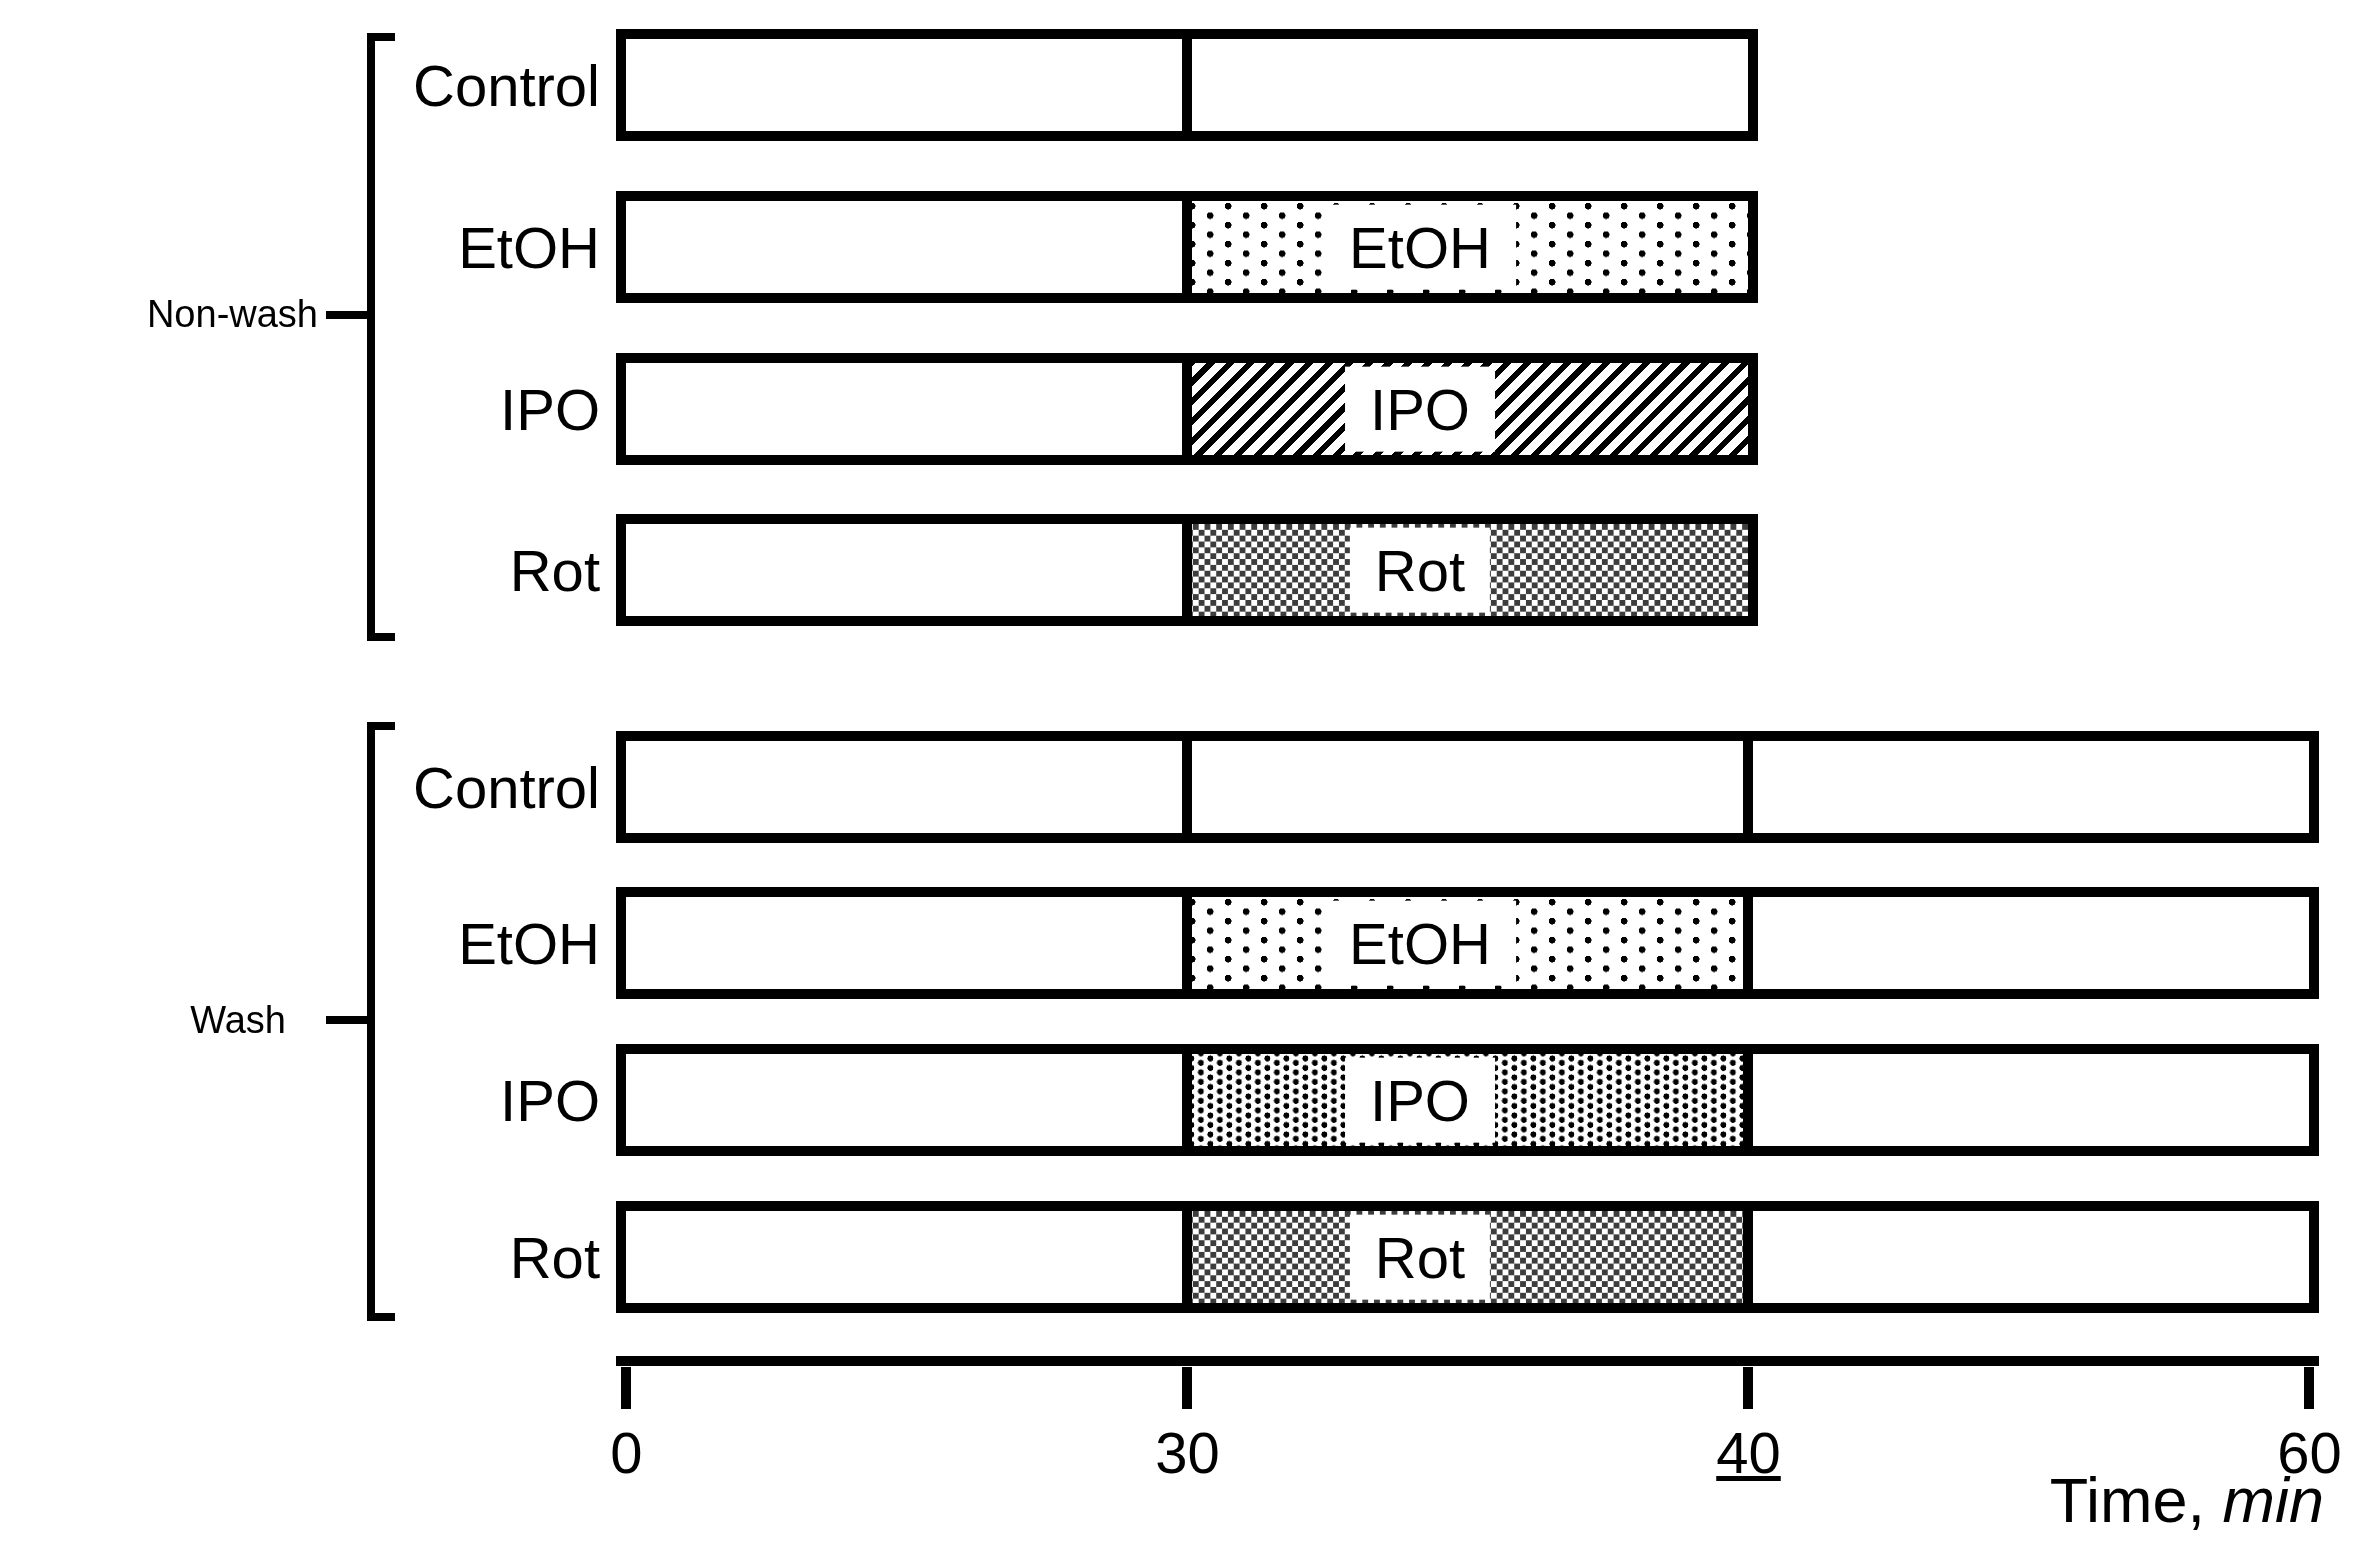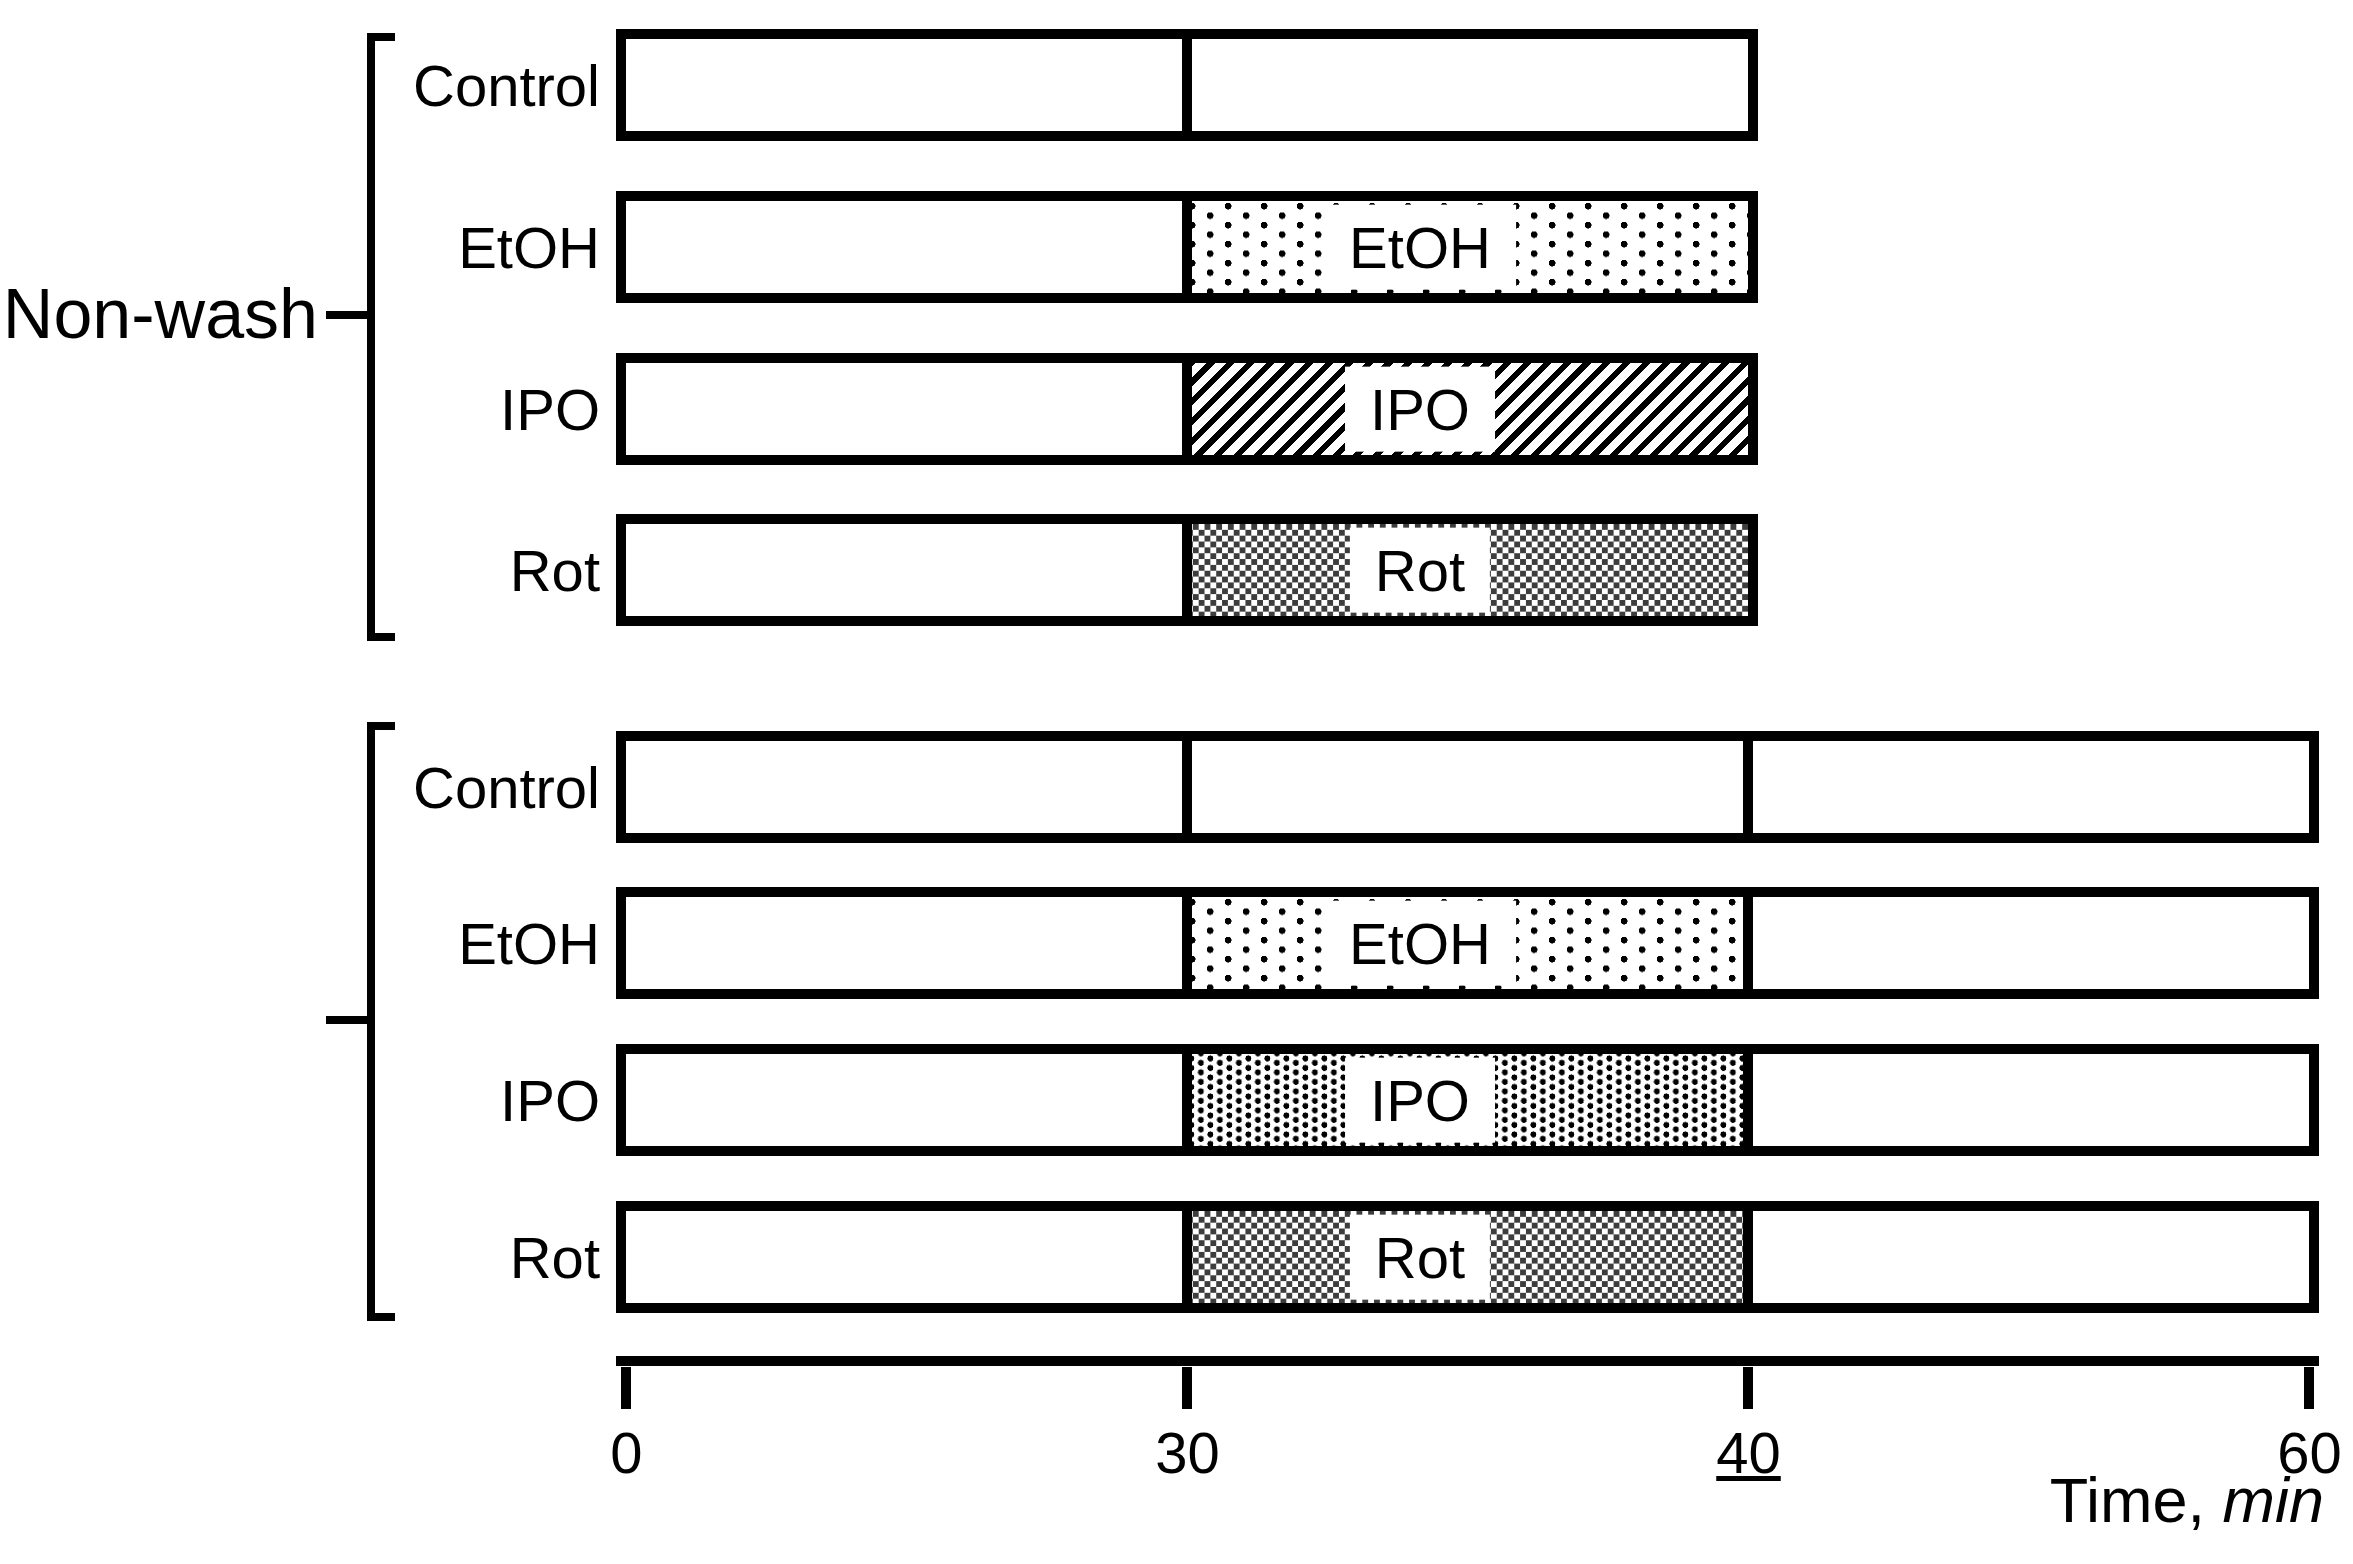--- a/index.html
+++ b/index.html
@@ -69,21 +69,21 @@
   .row-label{
     position:absolute;left:0;
     text-align:right;
     font-size:58px;
     display:flex;align-items:center;justify-content:flex-end;
     white-space:nowrap;
   }
   .group-label{
     position:absolute;left:0;
     text-align:right;
-    font-size:70px;
+    font-size:38px;
     display:flex;align-items:center;justify-content:flex-end;
     white-space:nowrap;
   }
   .bracket-part{position:absolute;background:var(--ink);}
   
   .axis-line{position:absolute;background:var(--ink);}
   .tick{position:absolute;background:var(--ink);}
   .tick-label{
     position:absolute;width:175px;
     text-align:center;font-size:58px;line-height:68px;
@@ -94,20 +94,21 @@
     white-space:nowrap;
   }
   .time-label .unit{font-style:italic;}
 </style>
 </head>
 <body>
 
 <div class="fig">
 
   <div class="group-label" style="width:318px;top:280px;height:68px;">Non-wash</div>
+  <div class="group-label" style="width:286px;top:986px;height:68px;">Wash</div>
 
   <div>
     <div class="bracket-part" style="left:367px;top:33px;width:8px;height:608px;"></div>
     <div class="bracket-part" style="left:367px;top:33px;width:28px;height:8px;"></div>
     <div class="bracket-part" style="left:367px;top:633px;width:28px;height:8px;"></div>
     <div class="bracket-part" style="left:326px;top:311px;width:44px;height:8px;"></div>
   </div>
 
   <div>
     <div class="bracket-part" style="left:367px;top:722px;width:8px;height:599px;"></div>

